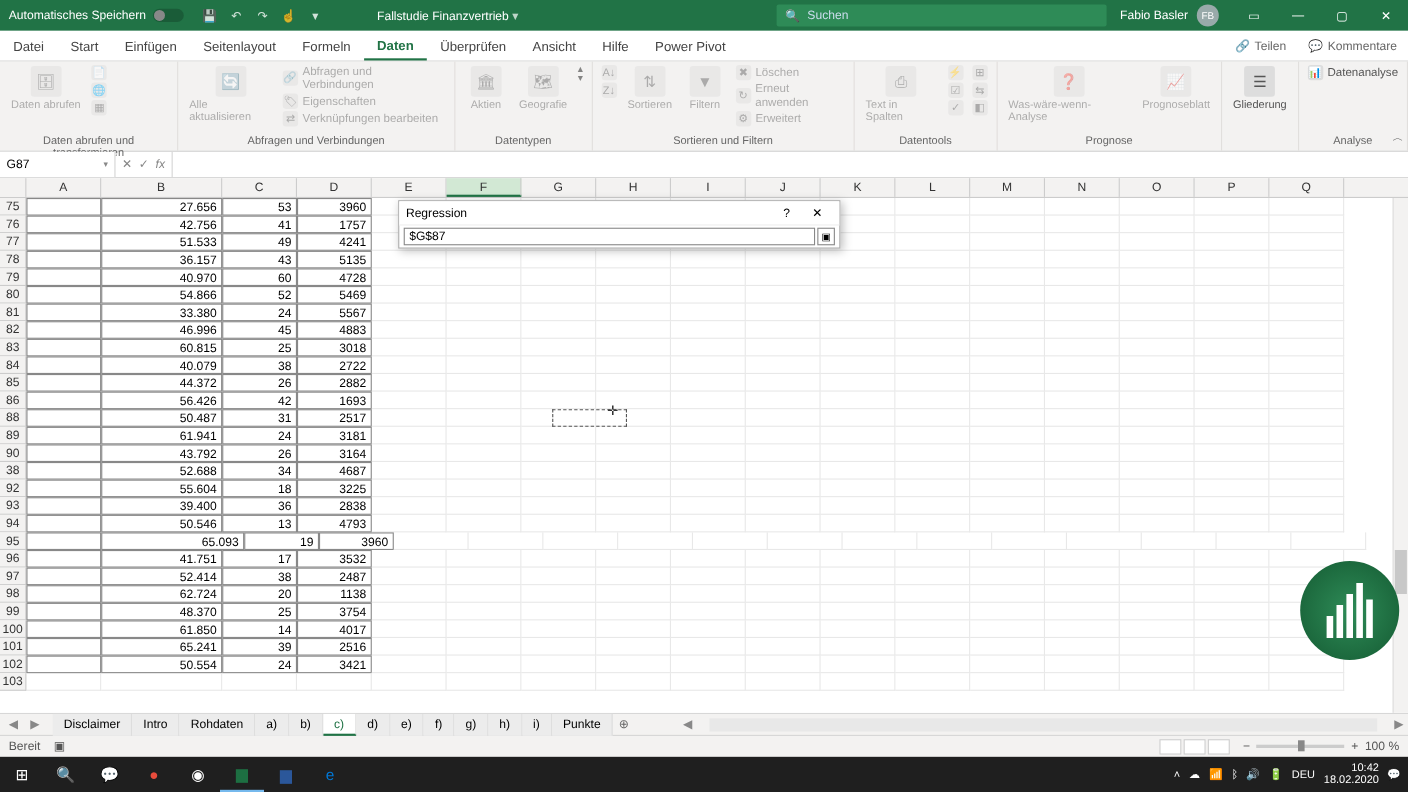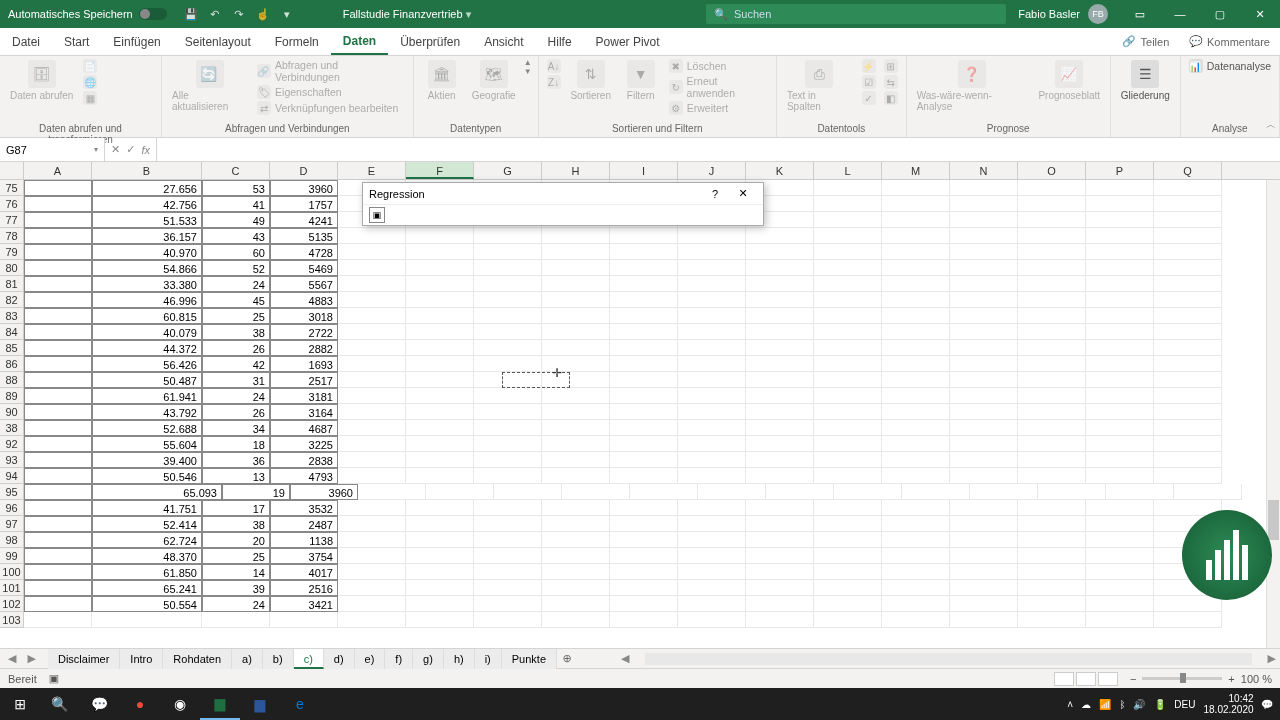--- a/index.html
+++ b/index.html
@@ -918,20 +918,21 @@
   <div class="marquee" style="left:502px; top:210px;"></div>
   <div class="cursor-cross" style="left:552px; top:204px;">✛</div>
 
   <div class="dialog" style="left:362px; top:20px; width:402px;">
     <div class="dlg-title">
       <span class="t">Regression</span>
       <span class="hb">?</span>
       <span class="hb">✕</span>
     </div>
     <div class="dlg-body">
+      <input class="dlg-input" value="$G$87" style="">
       <div class="dlg-pick">▣</div>
     </div>
   </div>
 
   <div class="watermark">
     <div class="bars">
         <div style="height:20px"></div>
         <div style="height:30px"></div>
         <div style="height:40px"></div>
         <div style="height:50px"></div>

